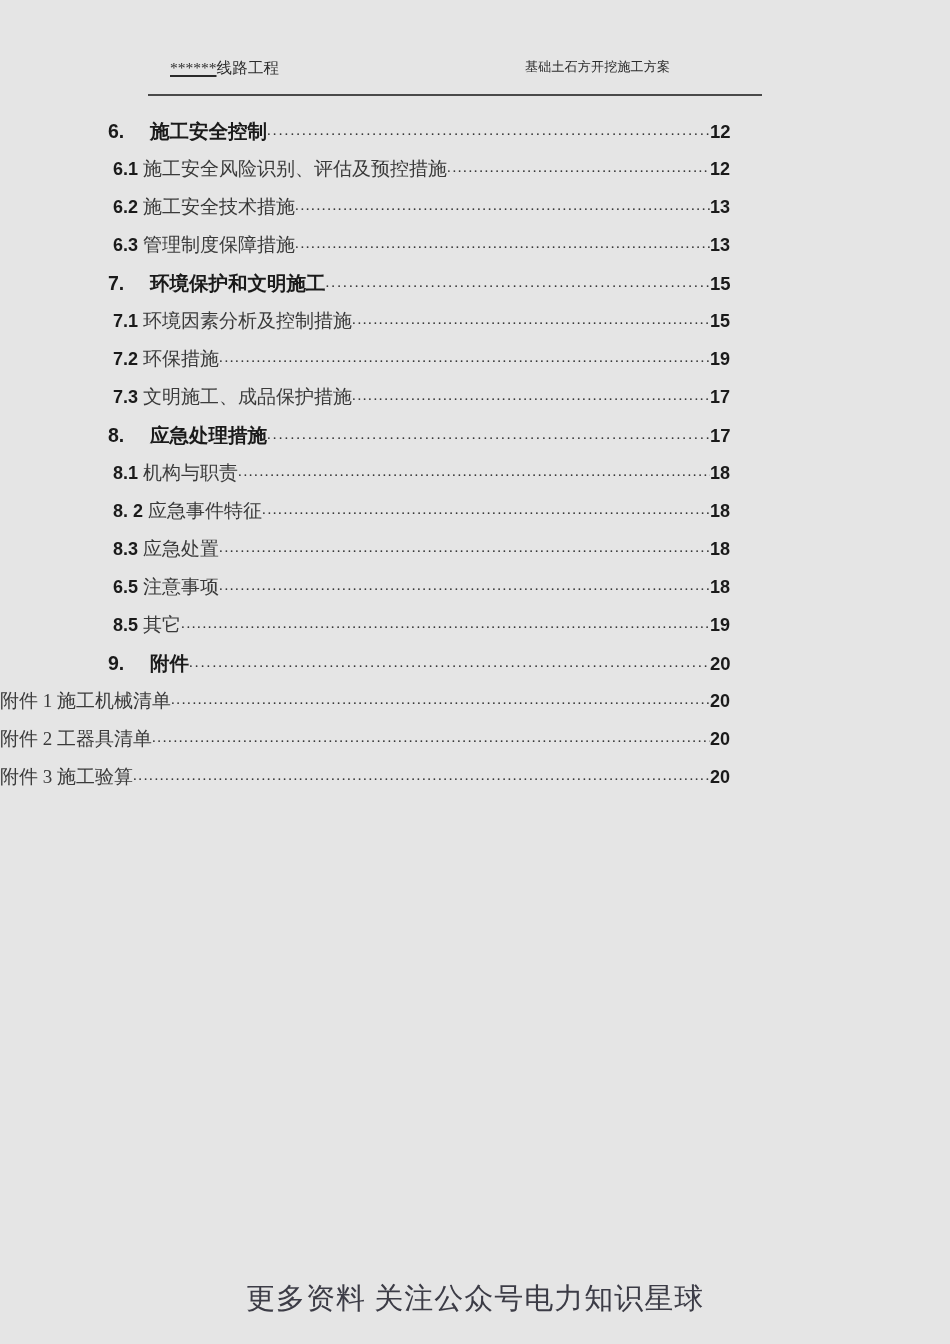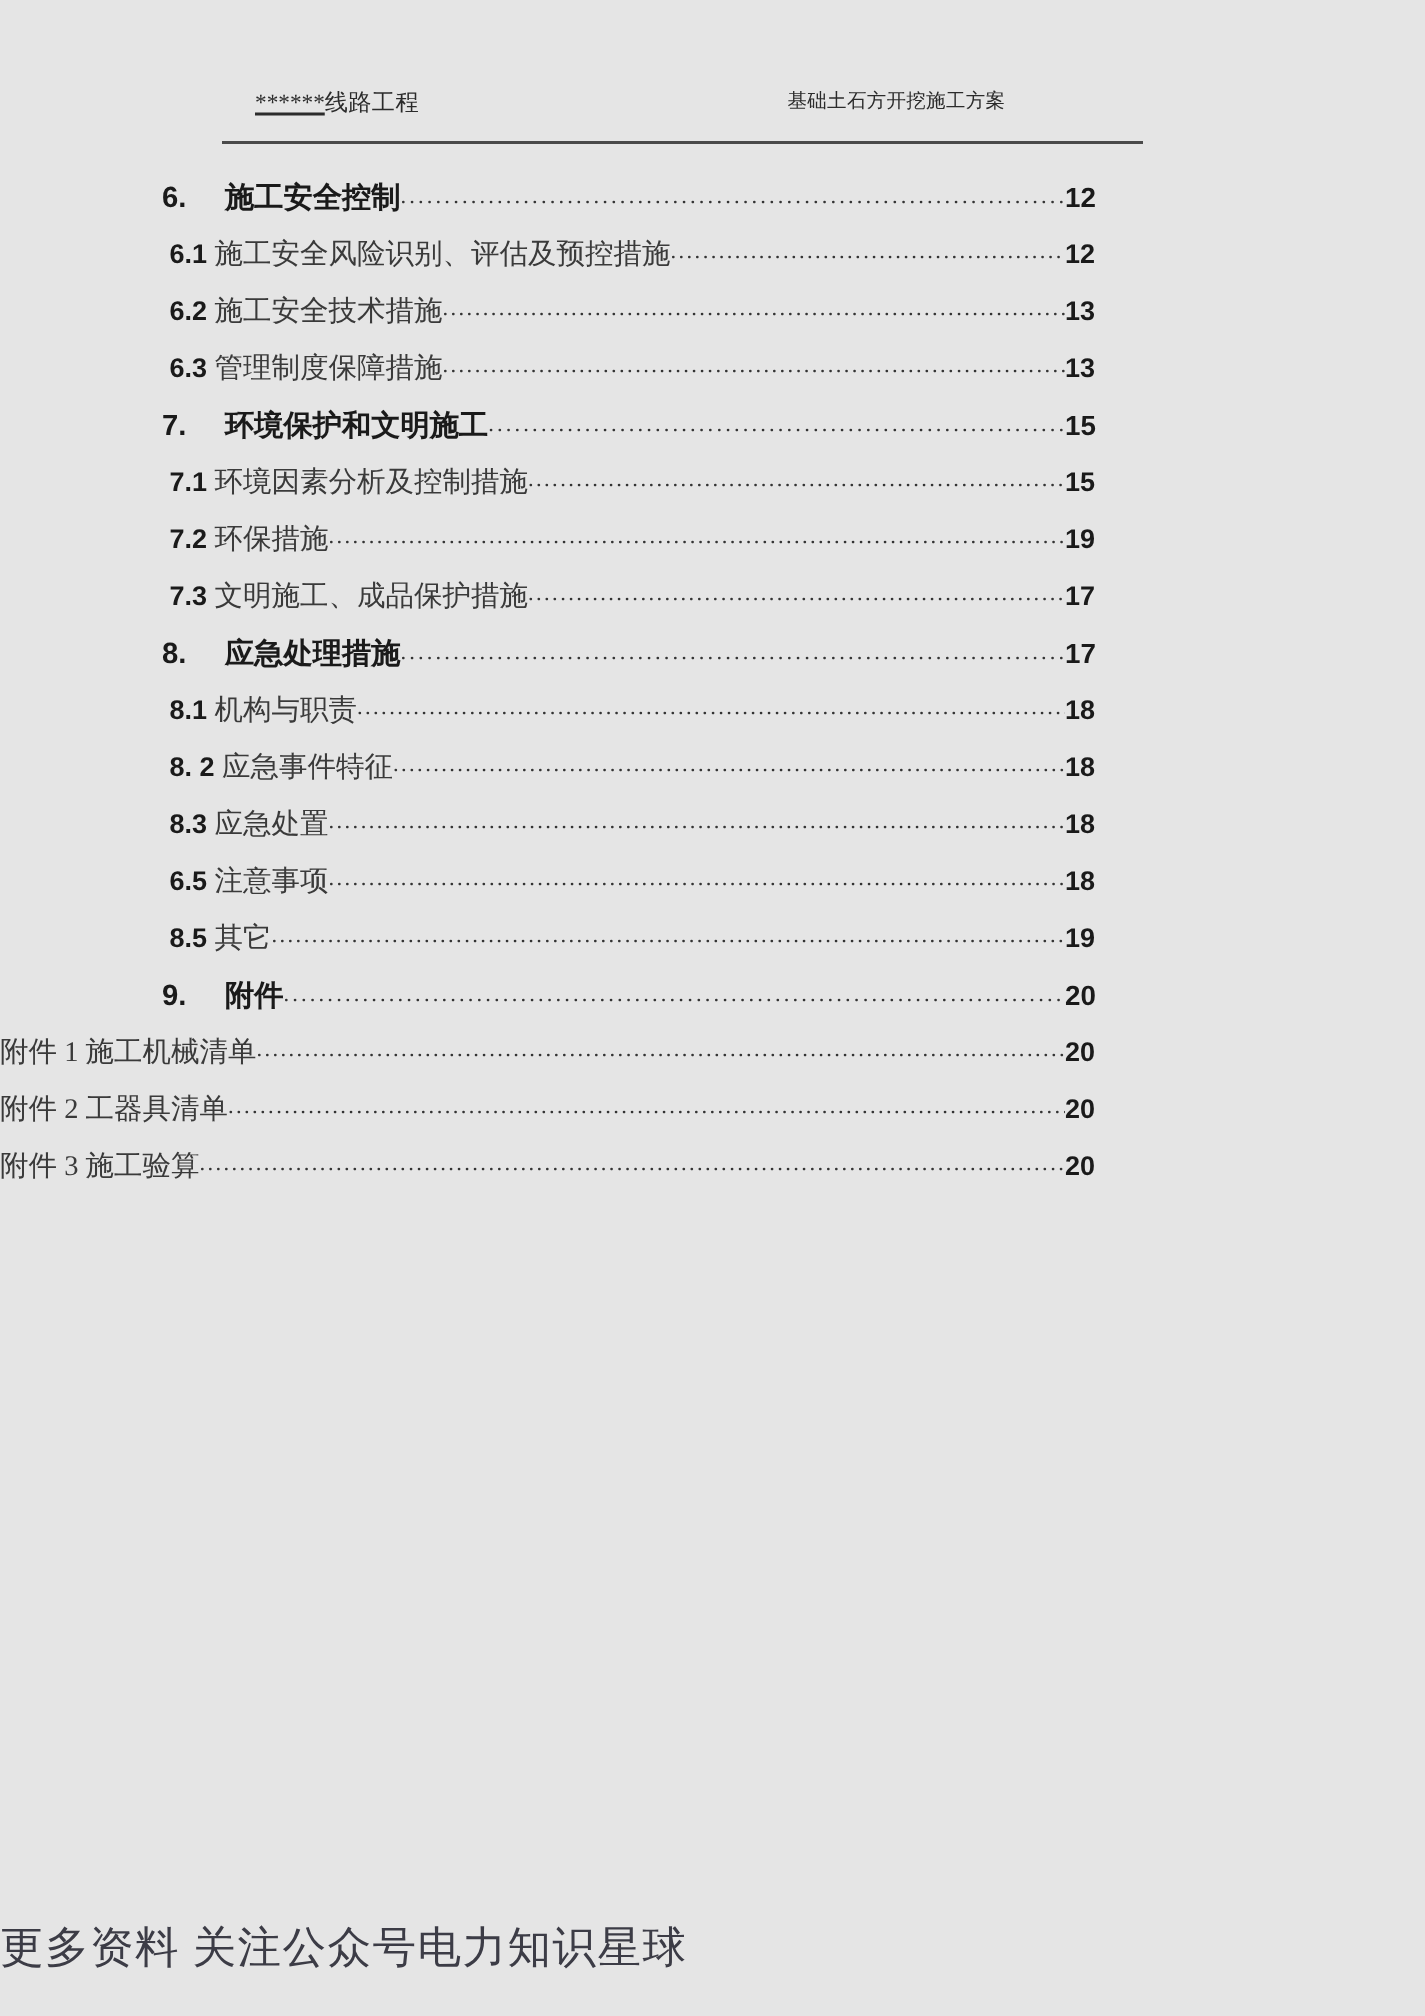--- a/index.html
+++ b/index.html
@@ -149,20 +149,21 @@
 
   
   .gap-before-leader { margin-left: 7px; }
 
   
   .doc-footer {
     position: absolute;
     left: 0;
     top: 1279px;
     width: 950px;
+    text-align: center;
     font-family: "Liberation Serif", "DejaVu Serif", serif;
     font-size: 29px;
     letter-spacing: 1px;
     color: #3c3c46;
   }
 </style>
 </head>
 <body>
 
 <div class="page">

